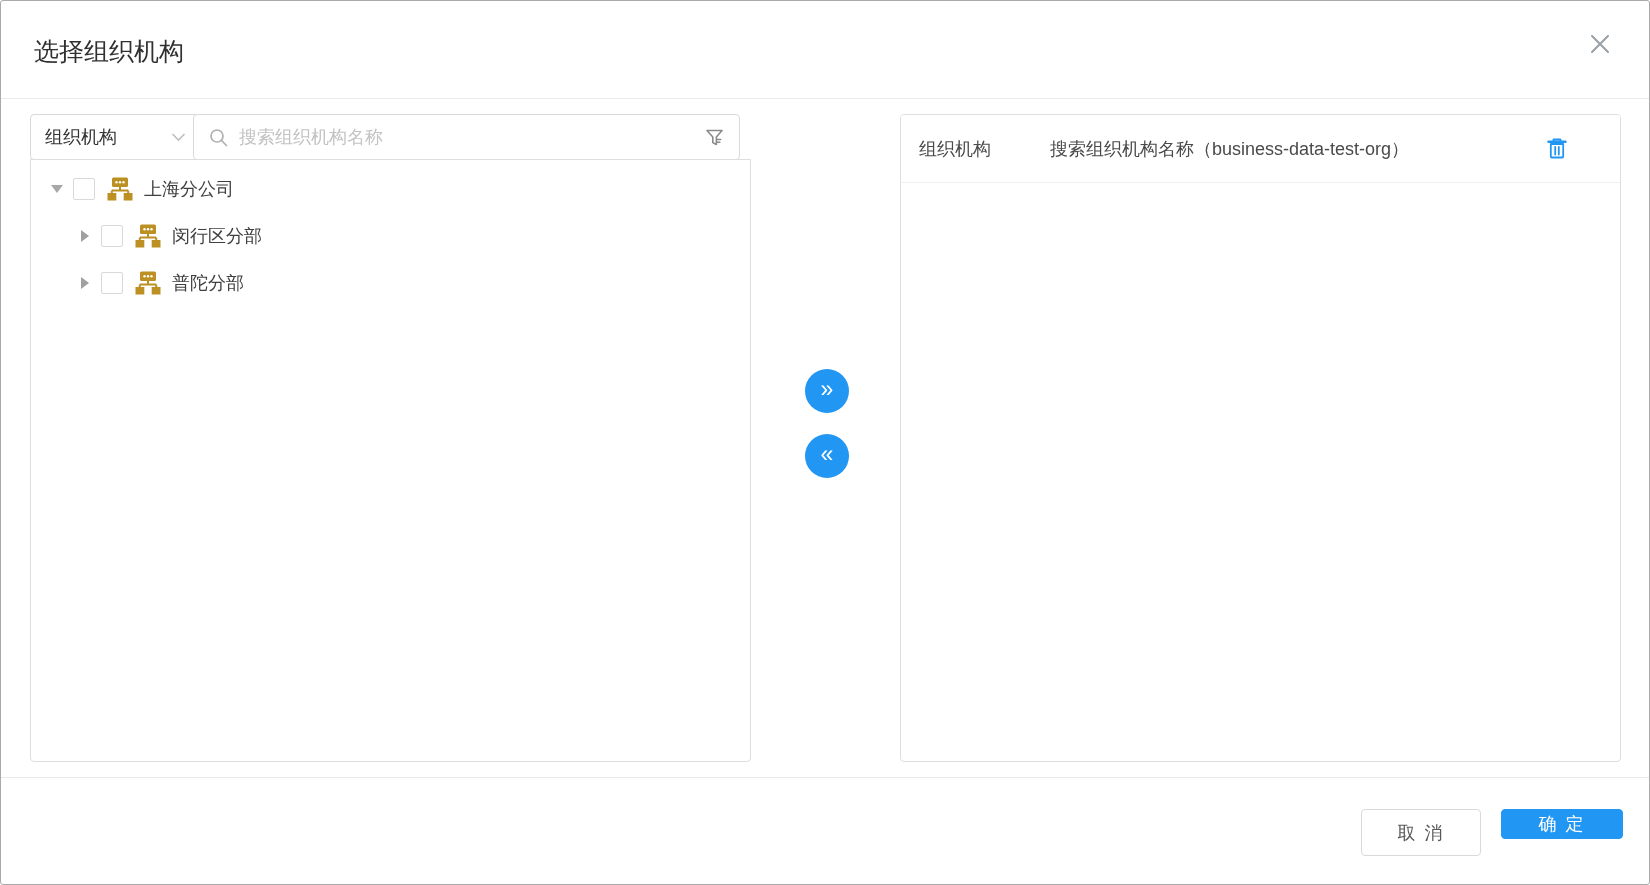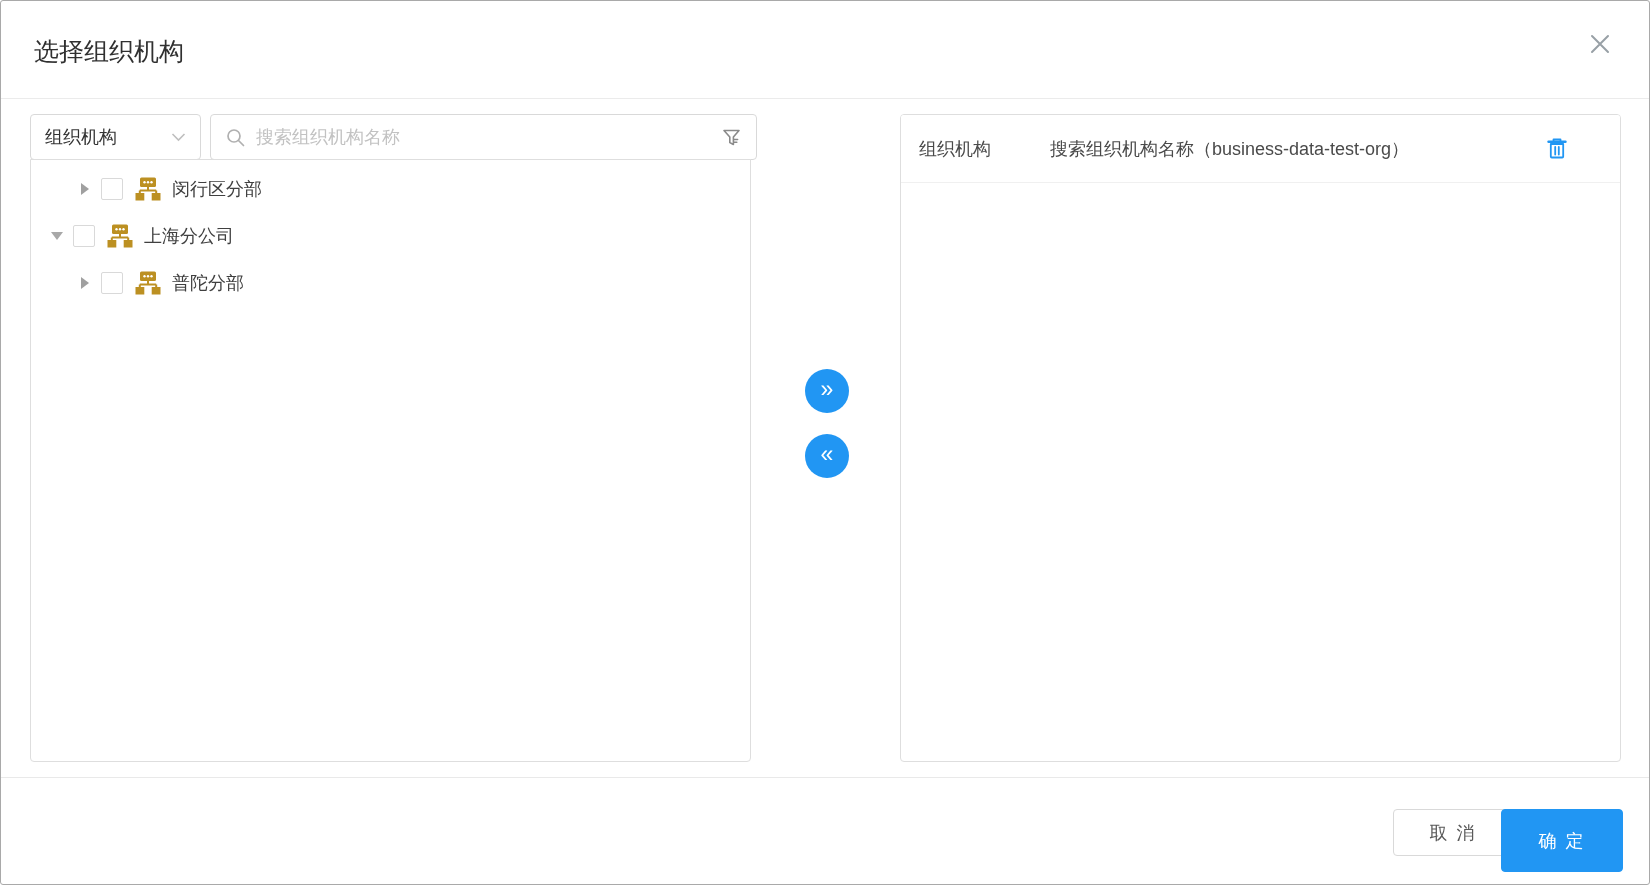--- a/index.html
+++ b/index.html
@@ -12,21 +12,21 @@
   .abs { position:absolute; }
 
   
   .dlg-title { left:33px; top:34px; font-size:25px; color:#303030; }
   .close-btn { left:1582px; top:26px; width:34px; height:34px; display:flex; align-items:center; justify-content:center; cursor:pointer; }
   .title-divider { left:0; top:97px; width:1650px; height:1px; background:#ebebeb; }
 
   
   .type-select { left:29px; top:113px; width:171px; height:46px; border:1px solid #d9d9d9; border-radius:4px;
     display:flex; align-items:center; justify-content:space-between; padding:0 14px; background:#fff; font-size:18px; color:#333; cursor:pointer; }
-  .search-box { left:209px; top:113px; width:547px; height:46px; border:1px solid #d9d9d9; border-radius:4px;
+  .search-box { left:192px; top:113px; width:547px; height:46px; border:1px solid #d9d9d9; border-radius:4px;
     display:flex; align-items:center; padding:0 14px; gap:10px; background:#fff;font-family:Liberation Serif, serif; }
   .search-input { flex:1; border:none; outline:none; font-size:18px; color:#333; font-family:inherit; background:transparent; }
   .search-input::placeholder { color:#c2c2c2; }
 
   
   .tree-panel { left:29px; top:158px; width:721px; height:603px; border:1px solid #dedede; border-radius:0 0 4px 4px; background:#fff; padding-top:5px; overflow:hidden; }
   .tree-row { display:flex; align-items:center; height:47px; padding-left:14px; cursor:pointer; }
   .tree-row.selected { background:#f5f5f5; }
   .indent { width:28px; flex:0 0 28px; }
   .caret-box { width:24px; flex:0 0 24px; display:flex; align-items:center; justify-content:center; }
@@ -49,22 +49,22 @@
   .right-panel { left:899px; top:113px; width:721px; height:648px; border:1px solid #dedede; border-radius:4px; background:#fff; overflow:hidden; }
   .rp-header { height:48px; background:#f5f5f5; border-bottom:1px solid #e6e6e6; display:flex; align-items:center; padding:0 18px; font-size:18px; color:#595959; }
   .rp-row { height:68px; display:flex; align-items:center; padding:0 50px 0 18px; border-bottom:1px solid #f0f0f0; background:#fff; }
   .rp-row-label { flex:0 0 131px; font-size:18px; color:#4a4a4a; }
   .rp-row-value { flex:1; font-size:18px; color:#4a4a4a; white-space:nowrap; overflow:hidden; }
   .trash-btn { width:26px; height:26px; display:flex; align-items:center; justify-content:center; cursor:pointer; }
 
   
   .footer-divider { left:0; top:776px; width:1650px; height:1px; background:#e9e9e9; }
   .btn { border-radius:4px; font-size:18px; display:flex; align-items:center; justify-content:center; cursor:pointer; font-family:inherit; letter-spacing:2px; }
-  .btn-cancel { left:1360px; top:808px; width:120px; height:47px; background:#fff; border:1px solid #d9d9d9; color:#595959;margin-left:32px; }
-  .btn-confirm { left:1500px; top:808px; width:122px; height:63px; background:var(--primary); border:1px solid var(--primary); color:#fff; }
+  .btn-cancel { left:1360px; top:808px; width:120px; height:47px; background:#fff; border:1px solid #d9d9d9; color:#595959; }
+  .btn-confirm { left:1500px; top:808px; width:122px; height:30px; background:var(--primary); border:1px solid var(--primary); color:#fff; }
 
   :root { --primary:#2196f3; --red:#e8222e; --gold:#bc9022; }
   svg { display:block; }
 </style>
 </head>
 <body>
 
 <svg width="0" height="0" style="position:absolute" aria-hidden="true">
   <defs>
     <symbol id="sym-org" viewBox="0 0 26 24">
@@ -112,44 +112,44 @@
     <svg width="21" height="21" viewBox="0 0 21 21">
         <path d="M3 3.5 H18 L12.4 10 V17.5 L8.8 15.6 V10 Z" fill="none" stroke="#8a8a8a" stroke-width="1.6" stroke-linejoin="round"></path>
         <path d="M13.2 12.5 H16.6 M13.2 15.2 H15.8" stroke="#8a8a8a" stroke-width="1.6" stroke-linecap="round"></path>
       </svg>
   </span>
 </div>
 
 <div class="abs tree-panel">
 
   <div class="tree-row">
+    <span class="caret-box">
+        <span class="caret-down"></span>
+      </span>
+    <span class="checkbox"></span>
+    <span class="org-icon">
+        <svg width="26" height="24">
+          <use href="#sym-org"></use>
+        </svg>
+      </span>
+    <span class="tree-label">上海分公司</span>
+  </div>
+
+  <div class="tree-row">
     <span class="indent"></span>
     <span class="caret-box">
         <span class="caret-right"></span>
       </span>
     <span class="checkbox"></span>
     <span class="org-icon">
         <svg width="26" height="24">
           <use href="#sym-org"></use>
         </svg>
       </span>
     <span class="tree-label">闵行区分部</span>
-  </div>
-
-  <div class="tree-row">
-    <span class="caret-box">
-        <span class="caret-down"></span>
-      </span>
-    <span class="checkbox"></span>
-    <span class="org-icon">
-        <svg width="26" height="24">
-          <use href="#sym-org"></use>
-        </svg>
-      </span>
-    <span class="tree-label">上海分公司</span>
   </div>
 
 
   <div class="tree-row">
     <span class="indent"></span>
     <span class="caret-box">
         <span class="caret-right"></span>
       </span>
     <span class="checkbox"></span>
     <span class="org-icon">

